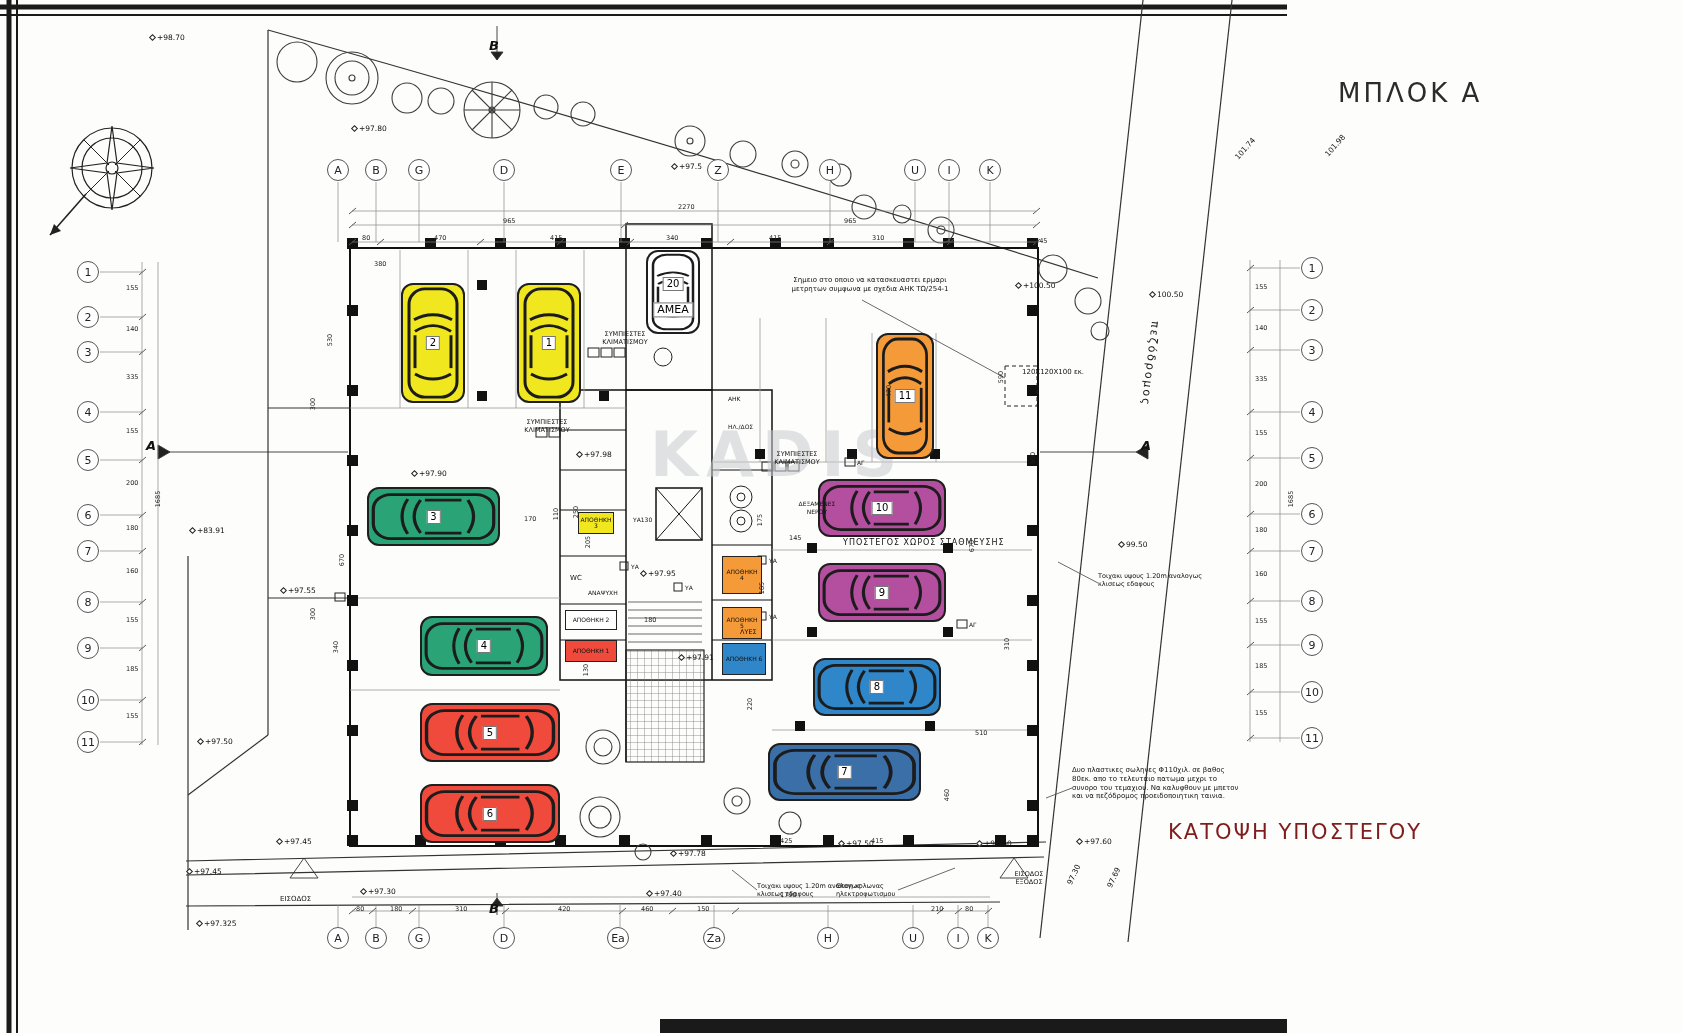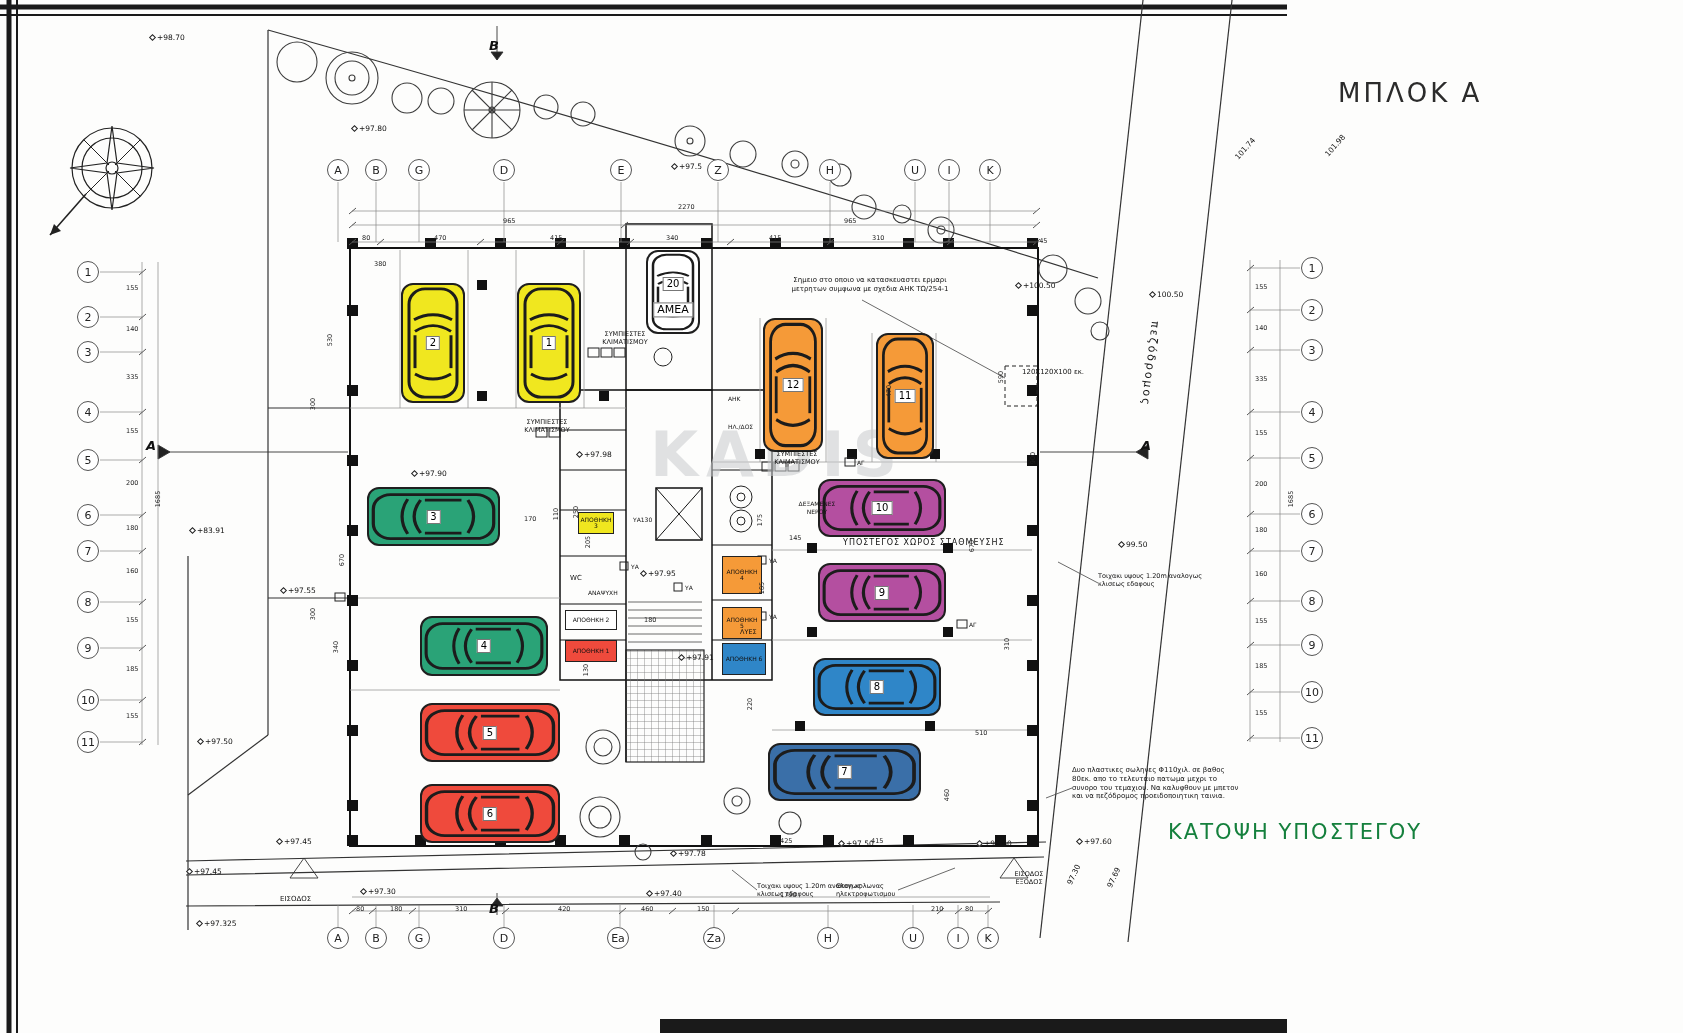--- a/index.html
+++ b/index.html
@@ -15,21 +15,21 @@
 .lbl{position:absolute;font-size:7px;color:#111;z-index:4;white-space:nowrap;line-height:1.25}
 .wrap{white-space:normal;text-align:center}
 .dim{position:absolute;font-size:6.5px;color:#222;z-index:4;white-space:nowrap}
 .r90{transform:rotate(-90deg)}
 .elev{position:absolute;display:flex;align-items:center;gap:2px;font-size:7.5px;color:#111;z-index:4;white-space:nowrap}
 .elev b{font-weight:normal}
 .dm{width:5px;height:5px;border:1px solid #222;transform:rotate(45deg);flex:0 0 auto;background:#fff}
 .r65{transform:rotate(-65deg)}
 .r48{transform:rotate(-48deg)}
 .title{position:absolute;font-size:26px;letter-spacing:3px;color:#2b2b2b;z-index:4}
-.caption{position:absolute;font-size:21px;letter-spacing:2px;color:#15803d;z-index:4}
+.caption{position:absolute;font-size:21px;letter-spacing:2px;color:#7f1d1d;z-index:4}
 .watermark{position:absolute;font-size:62px;font-weight:bold;color:#c9cbcd;opacity:.55;letter-spacing:8px;z-index:1}
 .sec{position:absolute;font-weight:bold;font-style:italic;font-size:13px;color:#111;z-index:4}
 </style>
 </head>
 <body>
 
 <div id="sheet">
 
 <svg class="lines" width="1683" height="1033" viewBox="0 0 1683 1033">
 <defs>
@@ -309,26 +309,20 @@
       </svg>
       <span class="carnum">1</span>
     </div>
 <div class="car" style="left: 646px; top: 250px; width: 54px; height: 84px; background-color: rgb(255, 255, 255);">
       <svg viewBox="0 0 60 120" preserveAspectRatio="none">
         <use href="#carV"></use>
       </svg>
       <span class="carnum" style="top:40%">20</span>
       <span class="carnum" style="top:72%;font-size:11px">ΑΜΕΑ</span>
     </div>
-<div class="car" style="left: 763px; top: 318px; width: 60px; height: 134px; background-color: rgb(245, 154, 56);">
-      <svg viewBox="0 0 60 120" preserveAspectRatio="none">
-        <use href="#carV"></use>
-      </svg>
-      <span class="carnum">12</span>
-    </div>
 <div class="car" style="left: 876px; top: 333px; width: 58px; height: 126px; background-color: rgb(245, 154, 56);">
       <svg viewBox="0 0 60 120" preserveAspectRatio="none">
         <use href="#carV"></use>
       </svg>
       <span class="carnum">11</span>
     </div>
 <div class="car" style="left: 367px; top: 487px; width: 133px; height: 59px; background-color: rgb(42, 163, 119);">
       <svg viewBox="0 0 120 60" preserveAspectRatio="none">
         <use href="#carV" transform="translate(0,60) rotate(-90)"></use>
       </svg>

